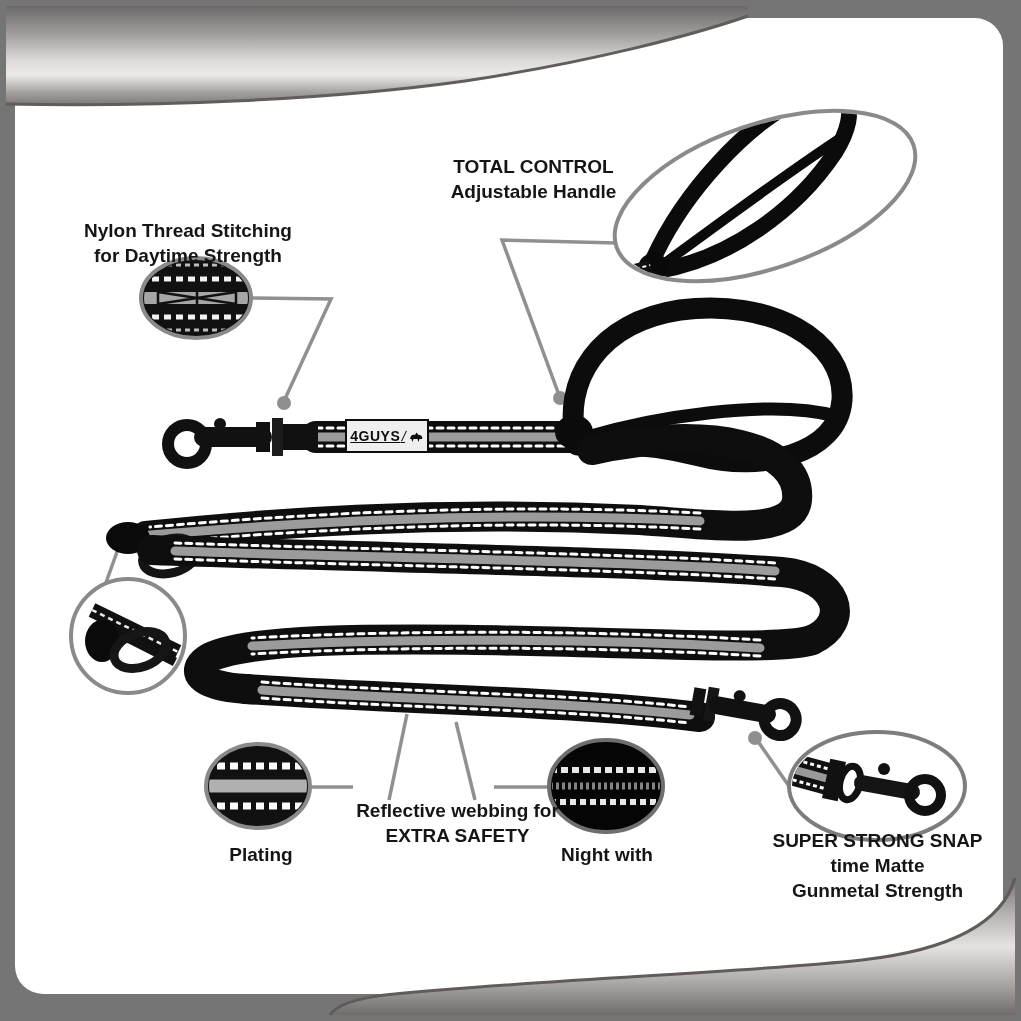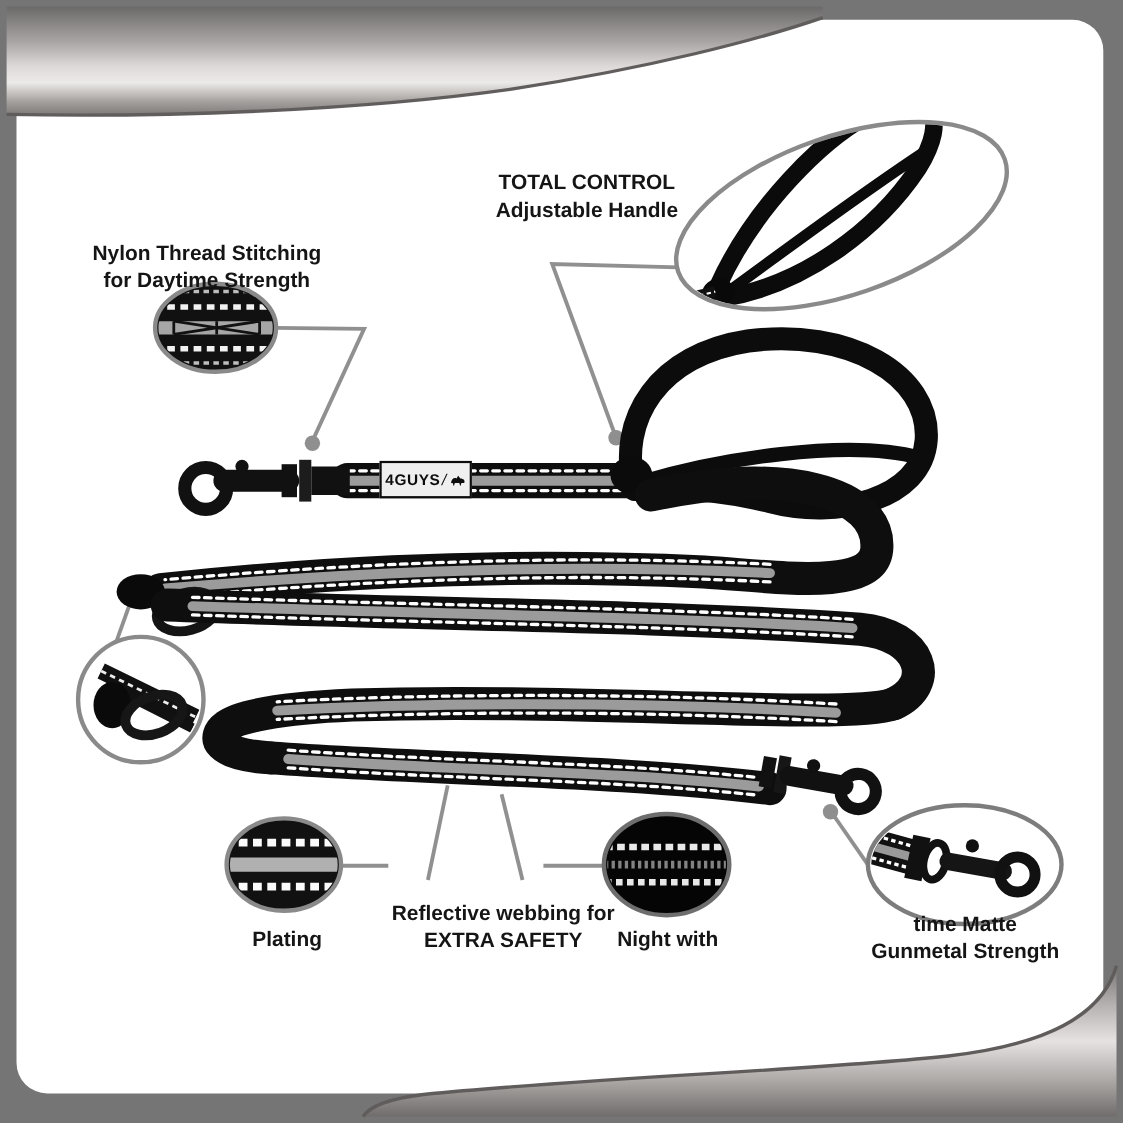--- a/index.html
+++ b/index.html
@@ -6,21 +6,21 @@
   #page{position:relative;width:1021px;height:1021px;overflow:hidden;background:#ffffff;
         font-family:"Liberation Sans", sans-serif;}
   #art{position:absolute;left:0;top:0;}
   .callout{position:absolute;color:#151515;font-size:19px;font-weight:600;line-height:25px;}
   .center{text-align:center;}
   .left{text-align:left;}
   .callout span{display:block;white-space:nowrap;}
   #brand-patch{position:absolute;left:345px;top:419px;width:84px;height:34px;
      background:#efefef;border:2px solid #0d0d0d;box-sizing:border-box;
      display:flex;align-items:center;justify-content:center;gap:2px;
-     font-size:14px;font-weight:700;color:#0d0d0d;letter-spacing:.5px;}
+     font-size:14px;font-weight:700;color:#0d0d0d;letter-spacing:.5px;text-decoration:underline;}
   #brand-patch .slash{font-weight:400;transform:skewX(-12deg);}
 </style>
 </head>
 <body>
 
 <div id="page">
 
 <svg id="art" width="1021" height="1021" viewBox="0 0 1021 1021">
   <defs>
     <linearGradient id="topGrad" x1="0" y1="0" x2="0" y2="1">
@@ -225,31 +225,32 @@
   <span>Nylon Thread Stitching</span>
   <span>for Daytime Strength</span>
 </div>
 
 <div class="callout center" style="left:441px;top:154px;width:185px;">
   <span>TOTAL CONTROL</span>
   <span>Adjustable Handle</span>
 </div>
 
 
-<div class="callout center" style="left:325px;top:818px;width:265px;">
+<div class="callout center" style="left:325px;top:798px;width:265px;">
   <span>Reflective webbing for</span>
   <span>EXTRA SAFETY</span>
 </div>
 
 <div class="callout center" style="left:206px;top:842px;width:110px;">
   <span>Plating</span>
 </div>
 
 <div class="callout center" style="left:542px;top:842px;width:130px;">
   <span>Night with</span>
 </div>
 
 <div class="callout center" style="left:770px;top:828px;width:215px;">
+  <span>SUPER STRONG SNAP</span>
   <span>time Matte</span>
   <span>Gunmetal Strength</span>
 </div>
 
 </div>
 
 </body></html>

